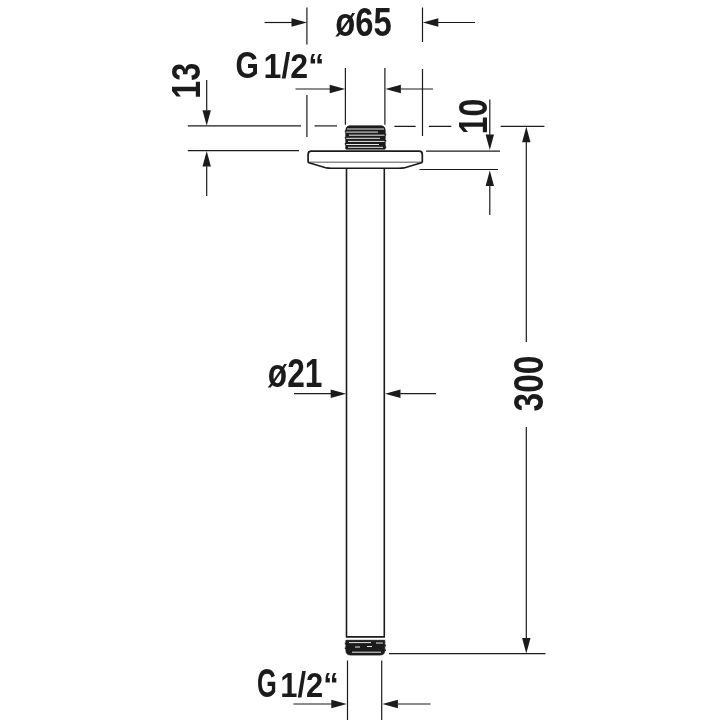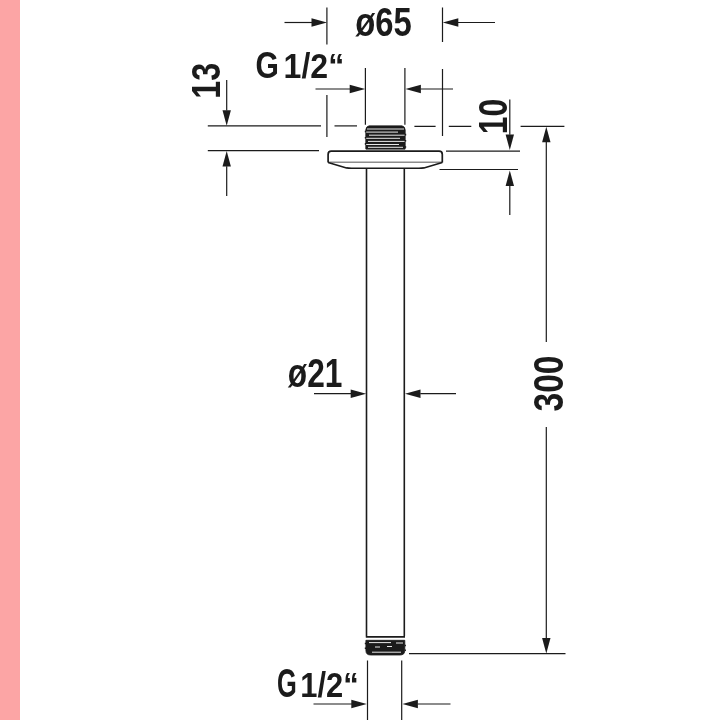--- a/index.html
+++ b/index.html
@@ -1,16 +1,16 @@
 <!DOCTYPE html>
 <html><head>
 <meta charset="utf-8">
 <style>
   html,body{margin:0;padding:0;background:#fff;}
-  .wrap{width:584px;height:720px;position:relative;background:#fca5a5;padding-left:20px;}
+  .wrap{width:584px;height:720px;position:relative;background:#be185d;}
   svg{display:block;}
   text{font-family:"Liberation Sans",sans-serif;font-weight:bold;fill:#1b1b1b;}
 </style>
 </head>
 <body>
 <div class="wrap">
 <svg width="720" height="720" viewBox="0 0 720 720">
 
   <rect x="0" y="0" width="720" height="720" fill="#ffffff"></rect>
 

